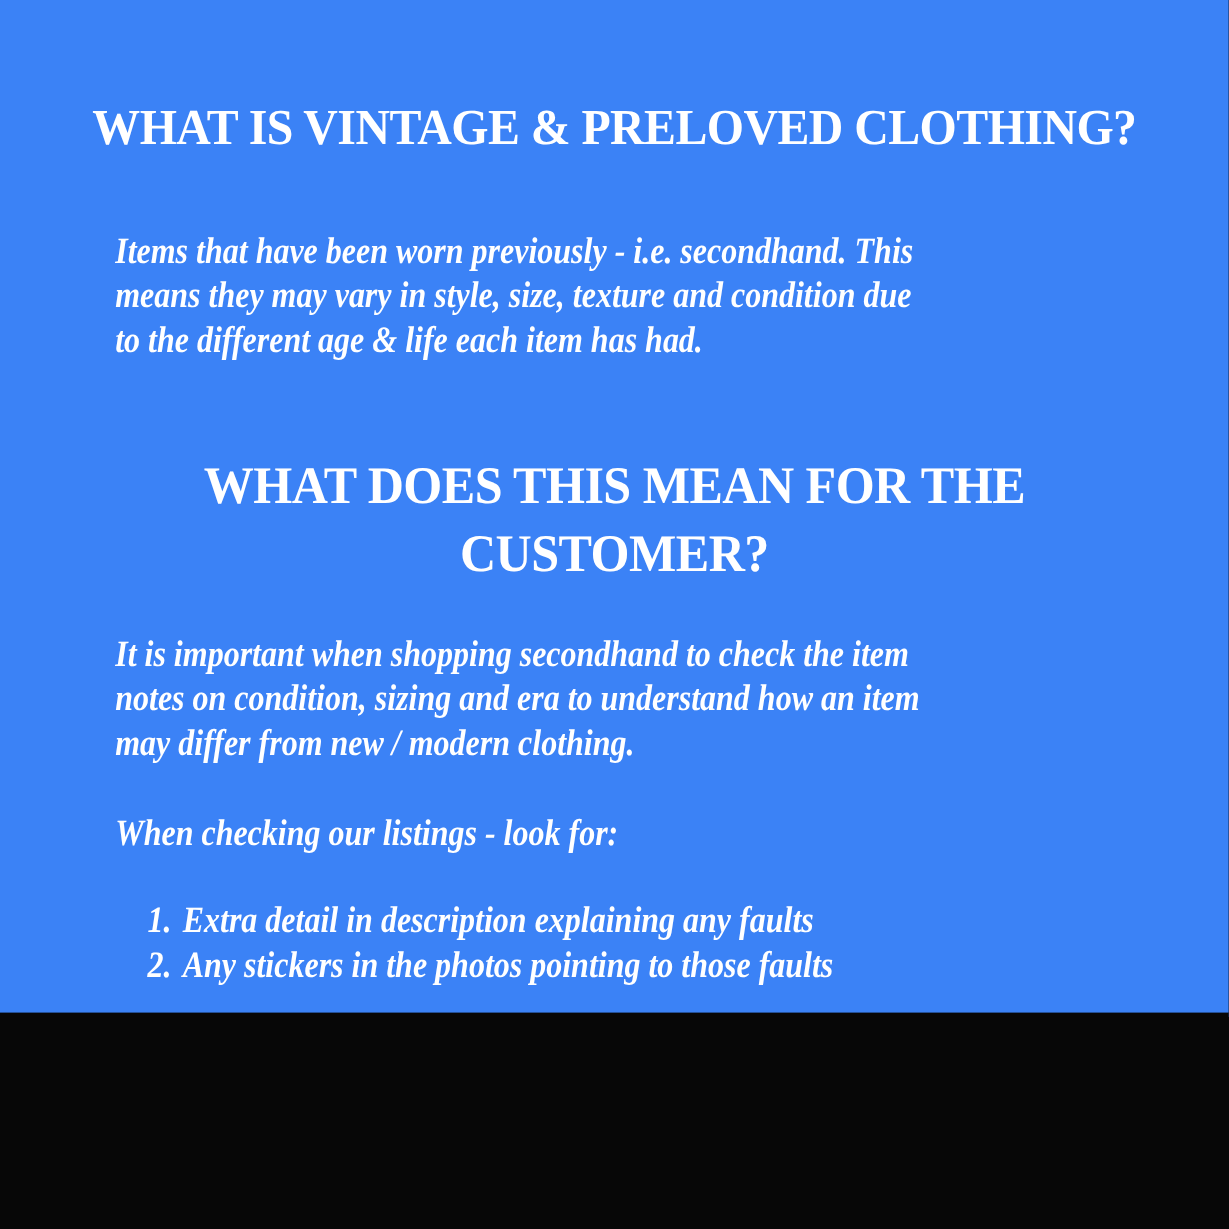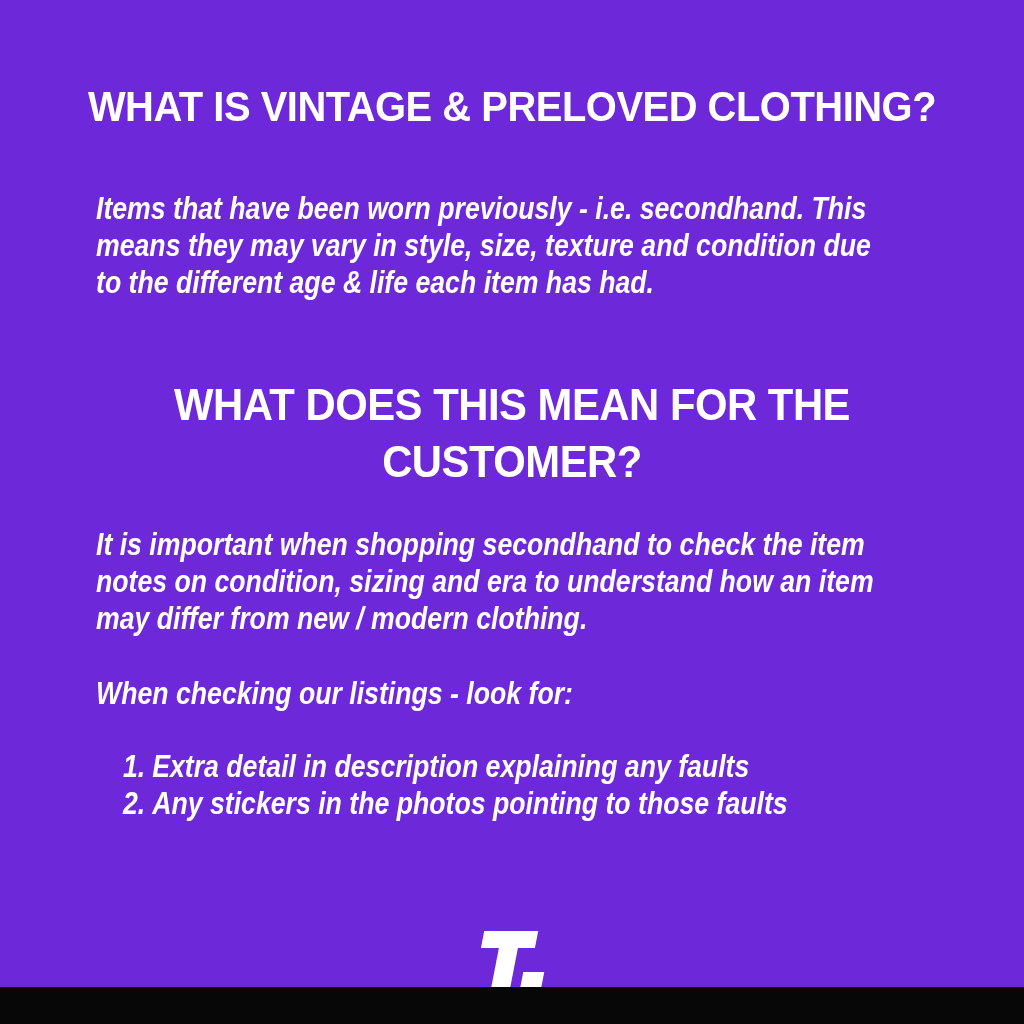--- a/index.html
+++ b/index.html
@@ -3,25 +3,25 @@
 <meta charset="utf-8">
 <style>
   html, body {
     margin: 0;
     padding: 0;
     background: #070707;
   }
   .canvas {
     position: relative;
     width: 1024px;
-    height: 987px;
-    background: #6d28d9;
+    height: 844px;
+    background: #3b82f6;
     overflow: hidden;
     color: #ffffff;
-    font-family: Liberation Sans, sans-serif;
+    font-family: Liberation Serif, serif;
   }
   .h1 {
     position: absolute;
     top: 83px;
     left: 0;
     width: 1024px;
     text-align: center;
     font-size: 42px;
     font-weight: bold;
     letter-spacing: -0.5px;

